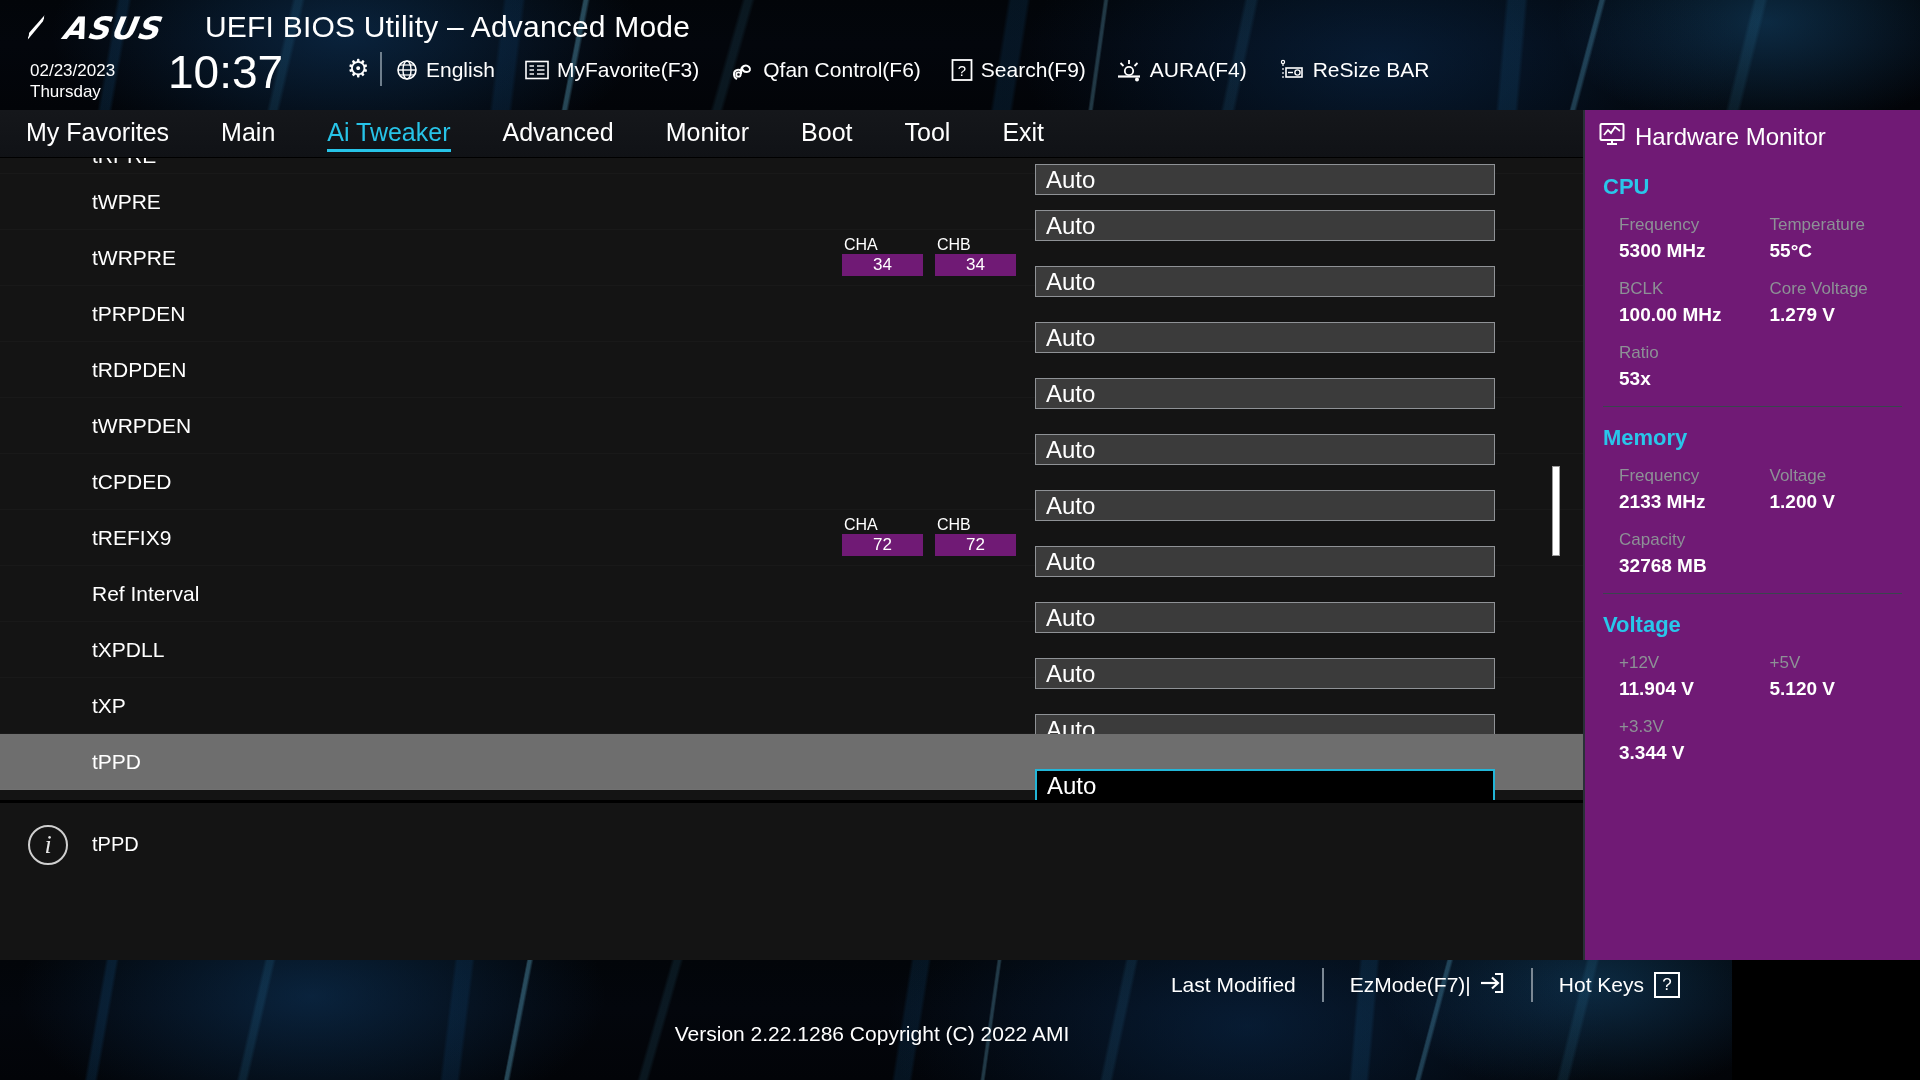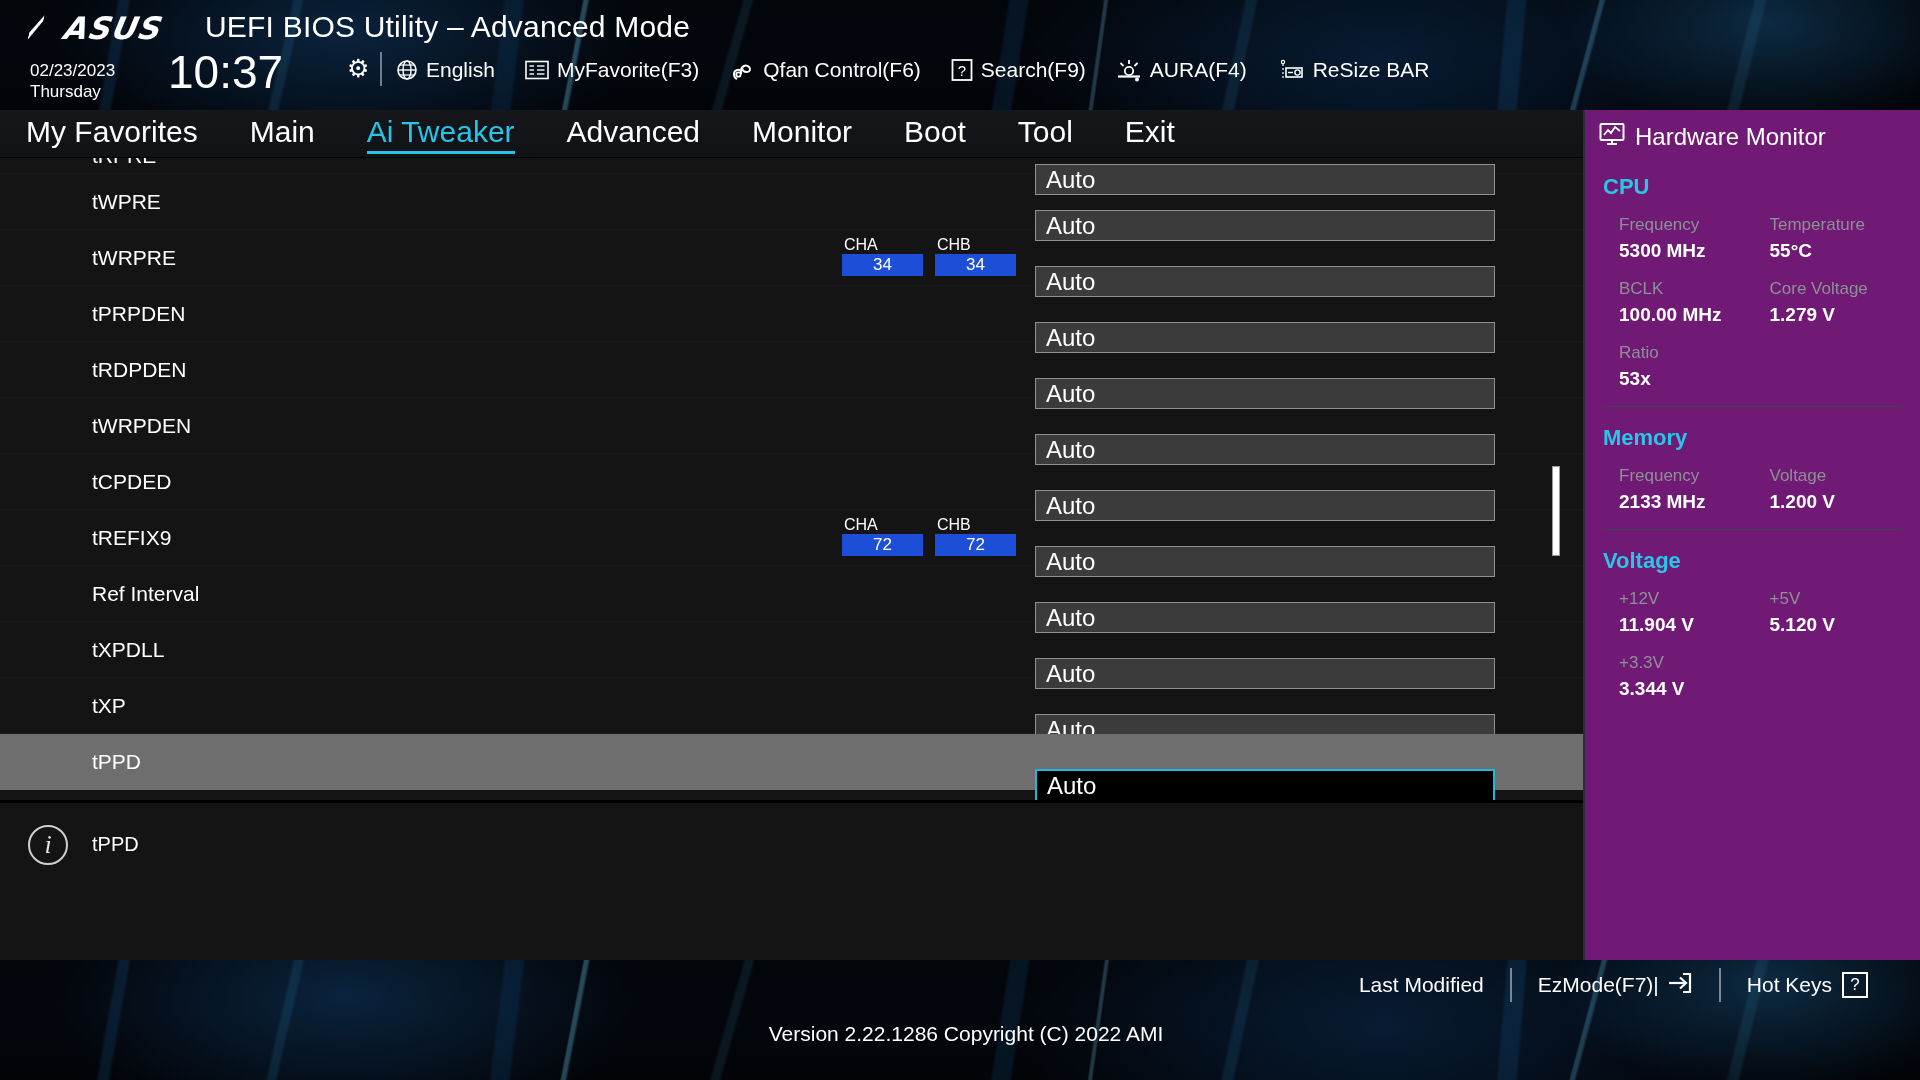--- a/index.html
+++ b/index.html
@@ -62,21 +62,21 @@
   .tool svg{ display:block; }
 
   
   .tabbar{
     position:absolute; left:0; top:110px; width:1583px; height:48px;
     background:linear-gradient(180deg,#15171b 0%, #101216 100%);
     border-bottom:1px solid #000;
     display:flex; align-items:center;
   }
   .tab{
-    font-size:30px; color:#ffffff; padding:0 0 3px 0; margin:0 0 0 0;
+    font-size:25px; color:#ffffff; padding:0 0 3px 0; margin:0 0 0 0;
     white-space:nowrap; position:relative;
   }
   .tab-wrap{ display:flex; align-items:center; height:48px; padding:0 26px; }
   .tab.active{ color:#27c4e8; }
   .tab.active::after{
     content:""; position:absolute; left:0; right:0; bottom:-2px; height:3px; background:#27c4e8;
   }
 
   
   .content{
@@ -88,21 +88,21 @@
     border-bottom:1px solid rgba(255,255,255,0.025);
   }
   .row.selected{ background:#6e6e6e; }
   .row-label{ position:absolute; left:92px; font-size:21px; color:#ffffff; white-space:nowrap; }
   .row.selected .row-label{ color:#fff; }
 
   .chgroup{ position:absolute; left:842px; top:6px; display:flex; gap:12px; }
   .chbox{ width:81px; }
   .chbox .chlbl{ font-size:16px; color:#ffffff; line-height:18px; padding-left:2px; }
   .chbox .chval{
-    background:#1d4ed8; color:#fff; font-size:17px; text-align:center;
+    background:#701a75; color:#fff; font-size:17px; text-align:center;
     height:22px; line-height:22px; width:81px;
   }
 
   .field{
     position:absolute; left:1035px; width:460px; height:31px;
     background:#3b3b3b; border:1px solid #8f9296;
     display:flex; align-items:center; padding-left:10px;
     font-size:24px; color:#ffffff;margin-top:48px;
   }
   .row.selected .field{
@@ -140,21 +140,21 @@
   }
   .hw-sec{ color:#29c6ea; font-size:22px; font-weight:bold; padding:0 0 0 18px; }
   .hw-grid{ display:flex; padding:0 0 0 34px; }
   .hw-col{ width:158px; }
   .hw-lbl{ font-size:17px; color:#8d9196; line-height:26px; }
   .hw-val{ font-size:19px; color:#ffffff; font-weight:bold; line-height:26px; }
   .hw-div{ height:1px; background:#3a444e; margin:14px 18px 0 18px; }
 
   
   .footer{
-    position:absolute; left:0; top:960px; width:1920px; height:120px; overflow:hidden;
+    position:absolute; left:0; top:960px; width:1732px; height:120px; overflow:hidden;
   }
   .footer-items{
     position:absolute; right:26px; top:8px; display:flex; align-items:center; gap:0px;
     font-size:21px; color:#ffffff;
   }
   .f-item{ padding:0 26px; display:flex; align-items:center; gap:6px; white-space:nowrap; }
   .f-sep{ width:2px; height:34px; background:#7b8894; }
   .qmark{
     display:inline-flex; align-items:center; justify-content:center;
     width:26px; height:26px; border:2px solid #ffffff; font-size:17px; margin-left:4px;
@@ -419,20 +419,27 @@
         <div class="hw-grid" style="margin-top: 12px;">
           <div class="hw-col">
             <div class="hw-lbl">Frequency</div>
             <div class="hw-val">2133 MHz</div>
           </div>
           <div class="hw-col">
             <div class="hw-lbl">Voltage</div>
             <div class="hw-val">1.200 V</div>
           </div>
         </div>
+        <div class="hw-grid" style="margin-top: 12px;">
+          <div class="hw-col">
+            <div class="hw-lbl">Capacity</div>
+            <div class="hw-val">32768 MB</div>
+          </div>
+          <div class="hw-col"></div>
+        </div>
         <div class="hw-div"></div>
         <div class="hw-sec" style="margin-top: 18px;">Voltage</div>
         <div class="hw-grid" style="margin-top: 12px;">
           <div class="hw-col">
             <div class="hw-lbl">+12V</div>
             <div class="hw-val">11.904 V</div>
           </div>
           <div class="hw-col">
             <div class="hw-lbl">+5V</div>
             <div class="hw-val">5.120 V</div>

